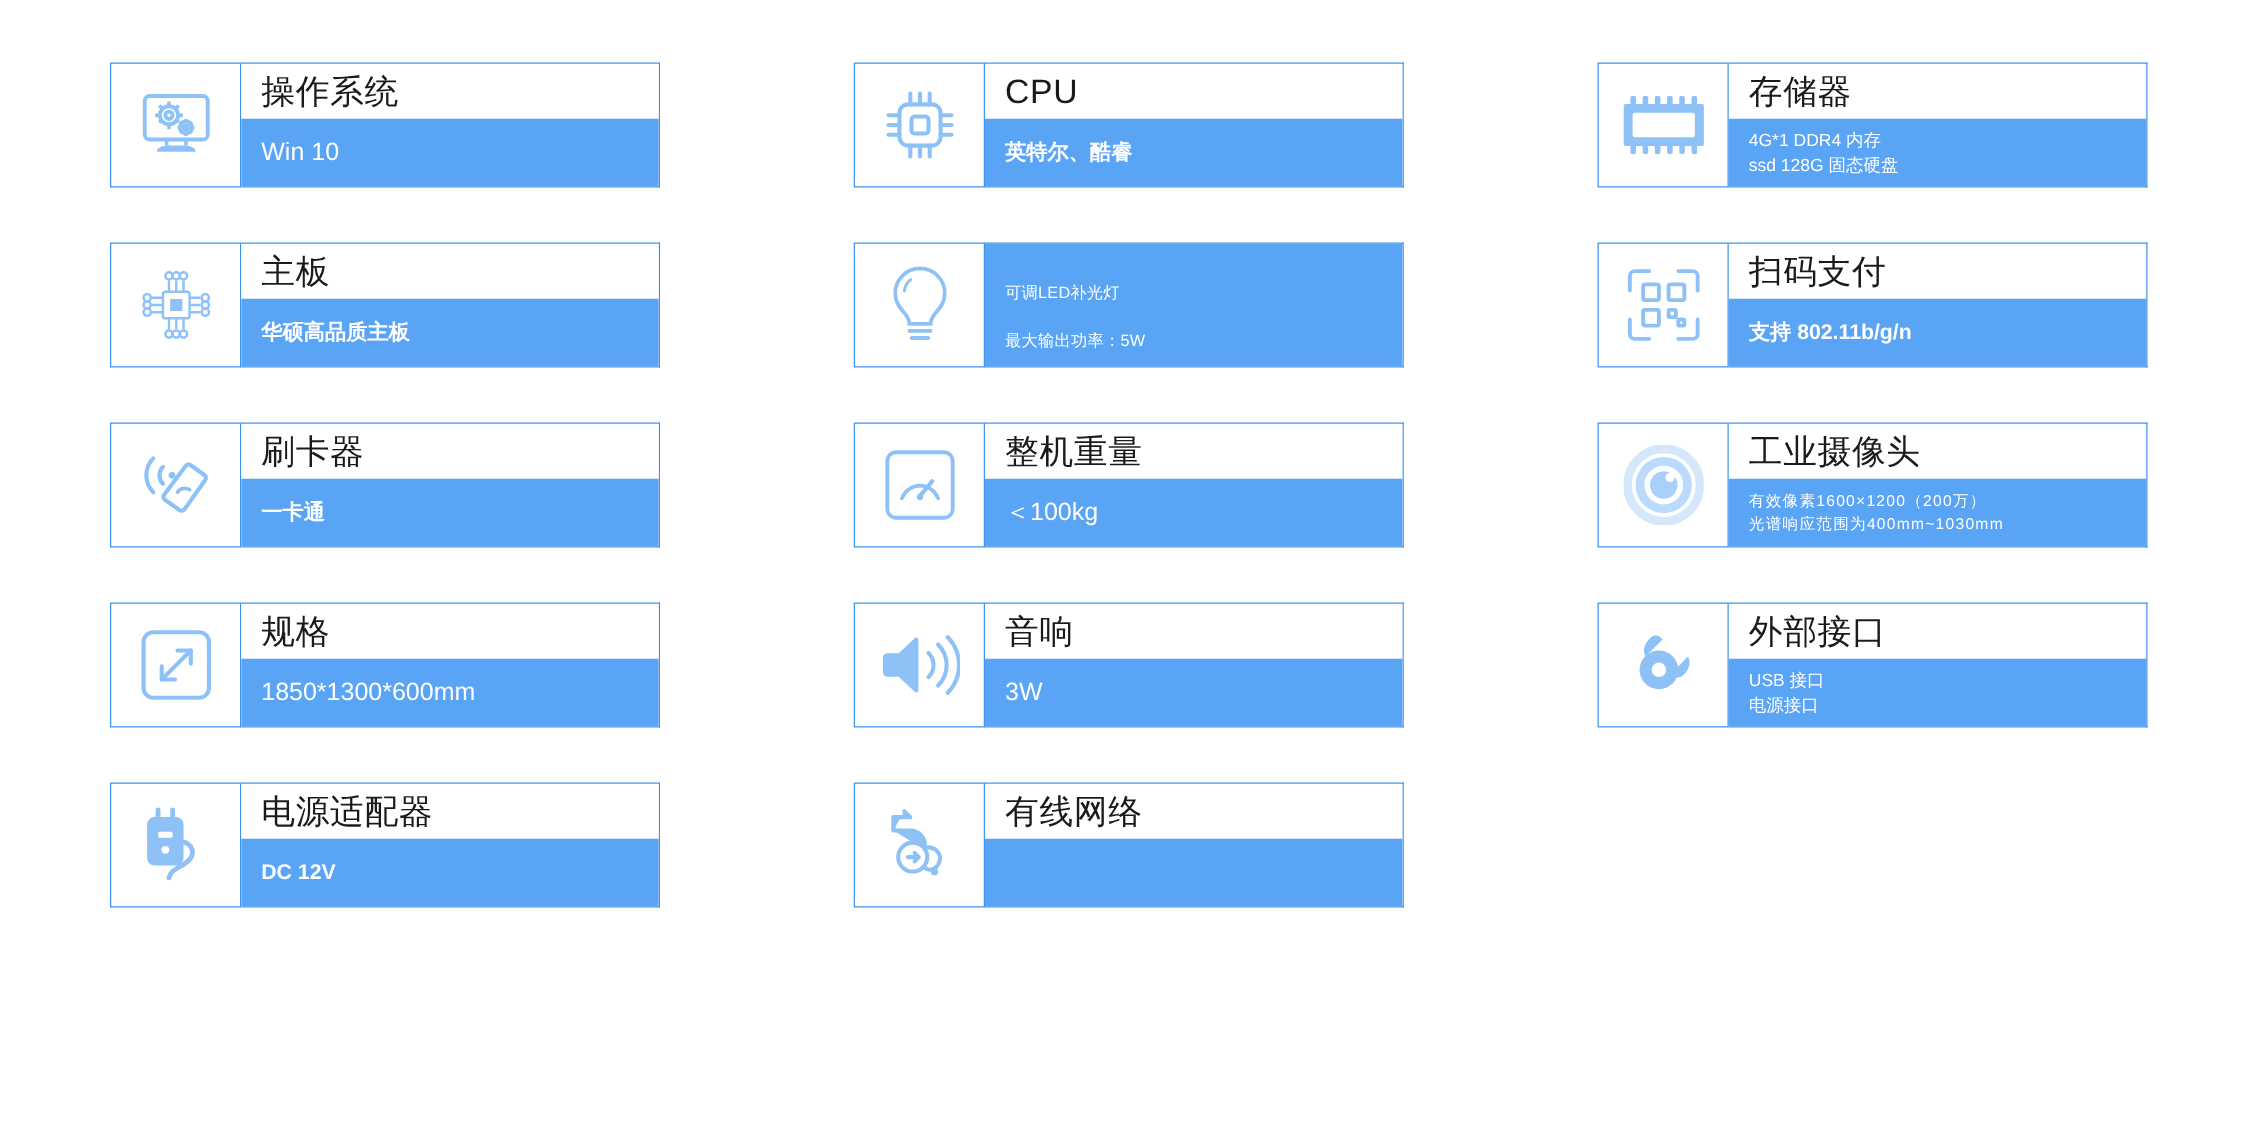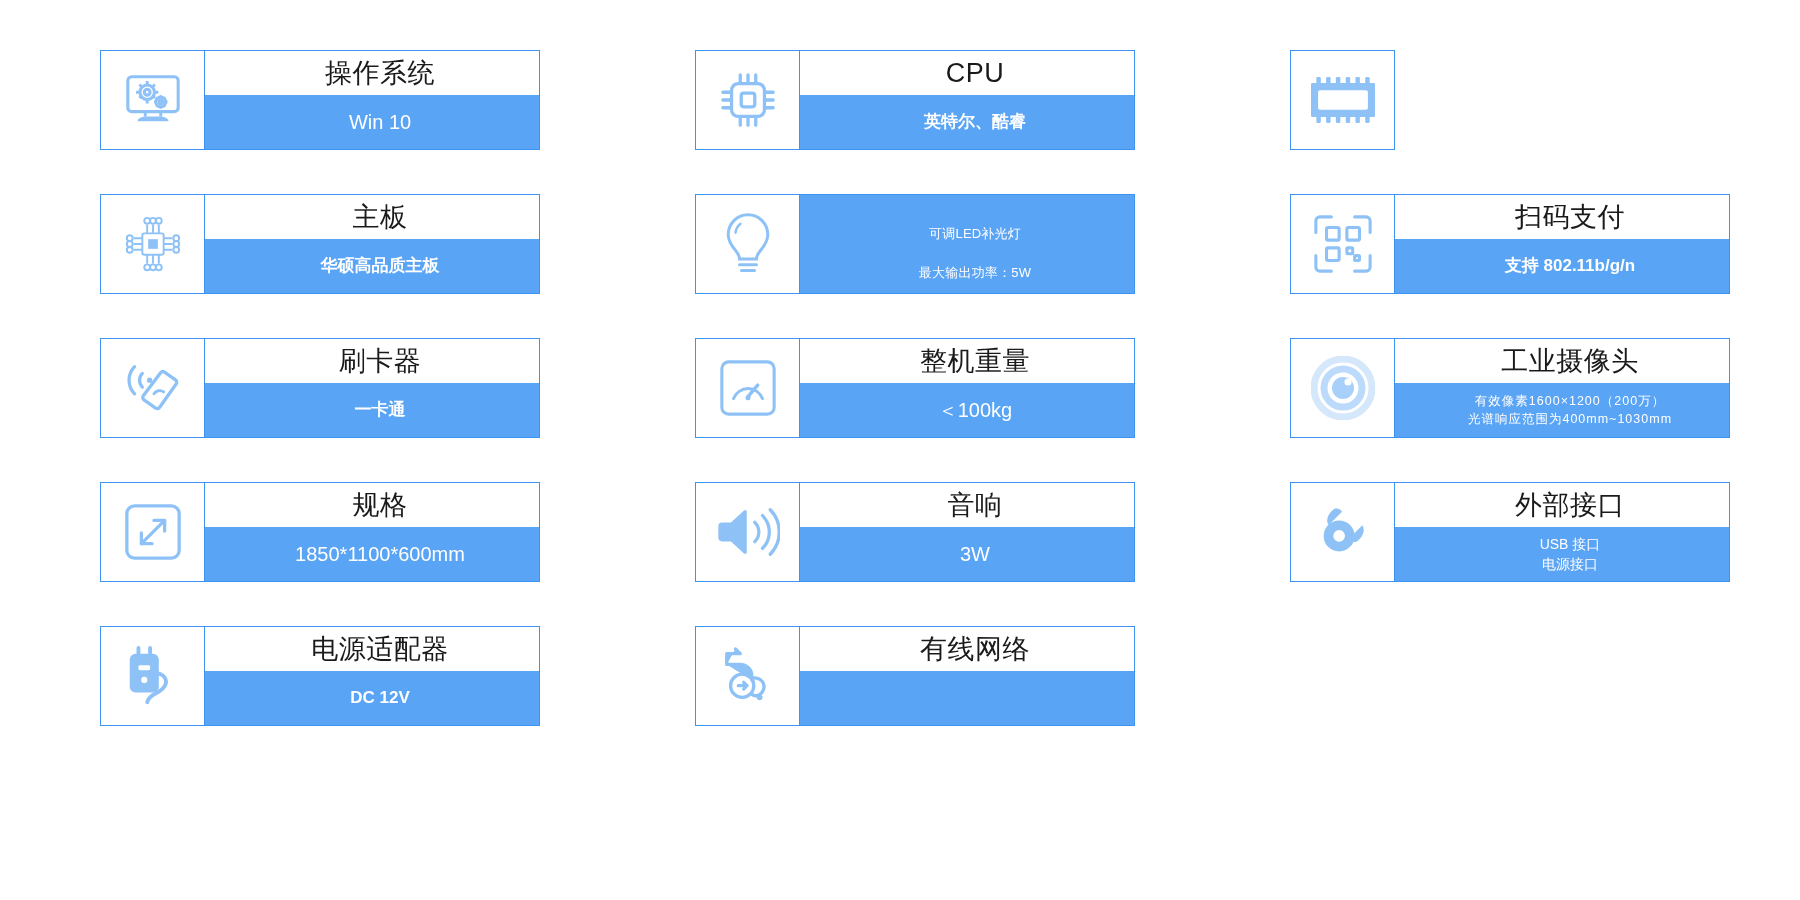--- a/index.html
+++ b/index.html
@@ -12,22 +12,21 @@
     height: 900px;
     font-family: "Liberation Sans", "DejaVu Sans", sans-serif;
     overflow: hidden;
   }
 
   #board {
     position: relative;
     width: 1800px;
     height: 900px;
     box-sizing: border-box;
-    padding: 50px 0 0 12px;
-    text-align: center;
+    padding: 50px 0 0 0;
   }
 
   .grid {
     display: grid;
     grid-template-columns: repeat(3, 440px);
     column-gap: 155px;
     row-gap: 44px;
     margin-left: 88px;
   }
 
@@ -157,20 +156,27 @@
             <rect x="17" y="45" width="5" height="9" rx="1.5"></rect>
       <rect x="28" y="45" width="5" height="9" rx="1.5"></rect>
             <rect x="39" y="45" width="5" height="9" rx="1.5"></rect>
       <rect x="50" y="45" width="5" height="9" rx="1.5"></rect>
             <rect x="61" y="45" width="5" height="9" rx="1.5"></rect>
       <path d="M2 9h68a3 3 0 013 3v32a3 3 0 01-3 3H2a3 3 0 01-3-3V12a3 3 0 013-3z" transform="translate(0,0)"></path>
       <rect x="0" y="9" width="72" height="38" rx="4"></rect>
       <rect x="8" y="17" width="56" height="22" rx="2" fill="#ffffff"></rect>
     </svg>
         </div>
+        <div class="card-body">
+          <div class="card-title">存储器</div>
+          <div class="card-desc size-sm">
+            <div class="desc-line">4G*1  DDR4 内存</div>
+            <div class="desc-line">ssd  128G  固态硬盘</div>
+          </div>
+        </div>
       </div>
       <div class="card">
         <div class="card-icon">
           <svg width="62" height="62" viewBox="0 0 64 64" fill="none" stroke="#8ec2f7" stroke-width="2">
       <rect x="21" y="21" width="22" height="22" rx="2"></rect>
       <rect x="27" y="27" width="10" height="10" fill="#8ec2f7" stroke="none"></rect>
       <path d="M26 21v-9M32 21v-9M38 21v-9M26 43v9M32 43v9M38 43v9M21 26h-9M21 32h-9M21 38h-9M43 26h9M43 32h9M43 38h9"></path>
       <circle cx="26" cy="8" r="3"></circle>
             <circle cx="32" cy="8" r="3"></circle>
             <circle cx="38" cy="8" r="3"></circle>
@@ -280,21 +286,21 @@
           <svg width="62" height="62" viewBox="0 0 64 64" fill="none" stroke="#8ec2f7" stroke-width="3.4" stroke-linecap="round" stroke-linejoin="round">
       <rect x="5" y="5" width="54" height="54" rx="8"></rect>
       <path d="M20 44L44 20"></path>
       <path d="M20 33v11h11"></path>
       <path d="M44 31V20H33"></path>
     </svg>
         </div>
         <div class="card-body">
           <div class="card-title">规格</div>
           <div class="card-desc size-lg">
-            <div class="desc-line">1850*1100*600mm</div>
+            <div class="desc-line">1850*1300*600mm</div>
           </div>
         </div>
       </div>
       <div class="card">
         <div class="card-icon">
           <svg width="64" height="58" viewBox="0 0 66 60" fill="none" stroke="#8ec2f7" stroke-width="3.4" stroke-linecap="round" stroke-linejoin="round">
       <path d="M6 22h10L30 9v42L16 38H6a2 2 0 01-2-2V24a2 2 0 012-2z" fill="#8ec2f7" stroke="#8ec2f7"></path>
       <path d="M40 20a14 14 0 010 20"></path>
       <path d="M48 13a24 24 0 010 34"></path>
       <path d="M56 7a33 33 0 010 46"></path>

